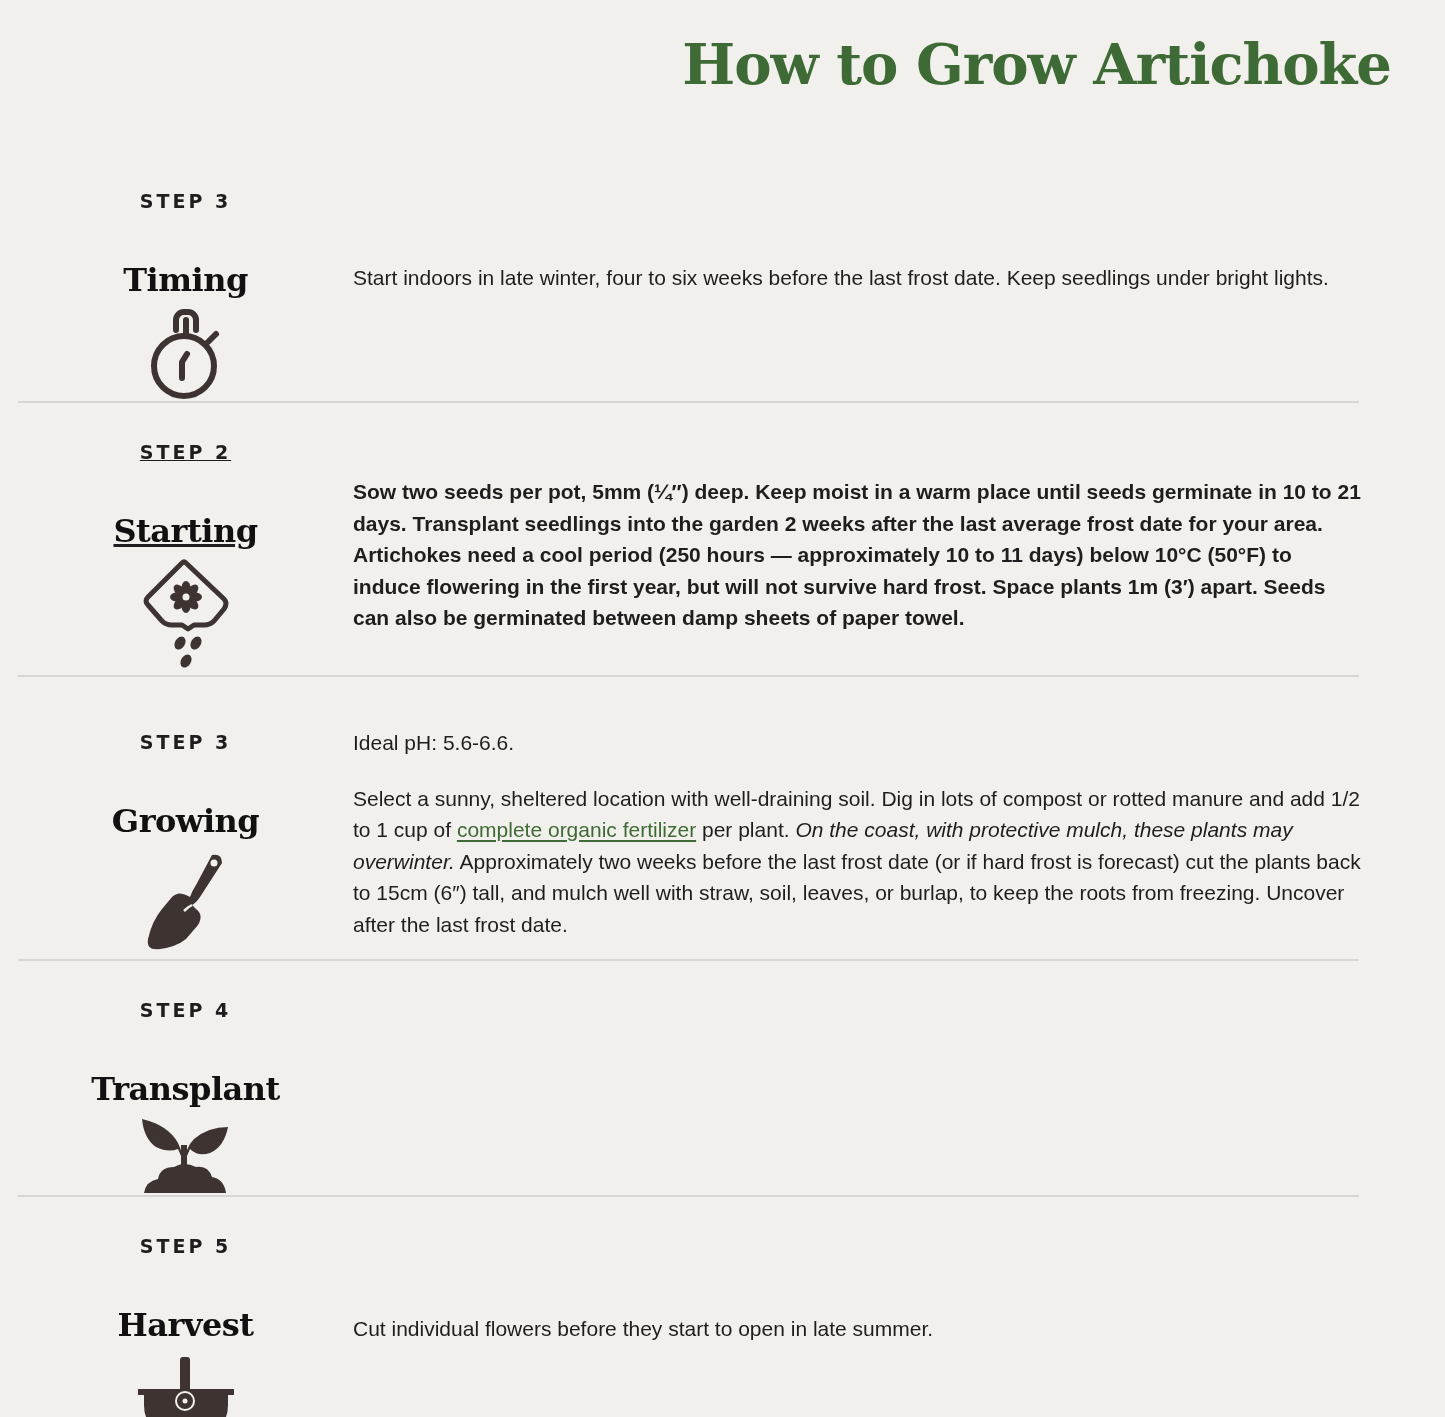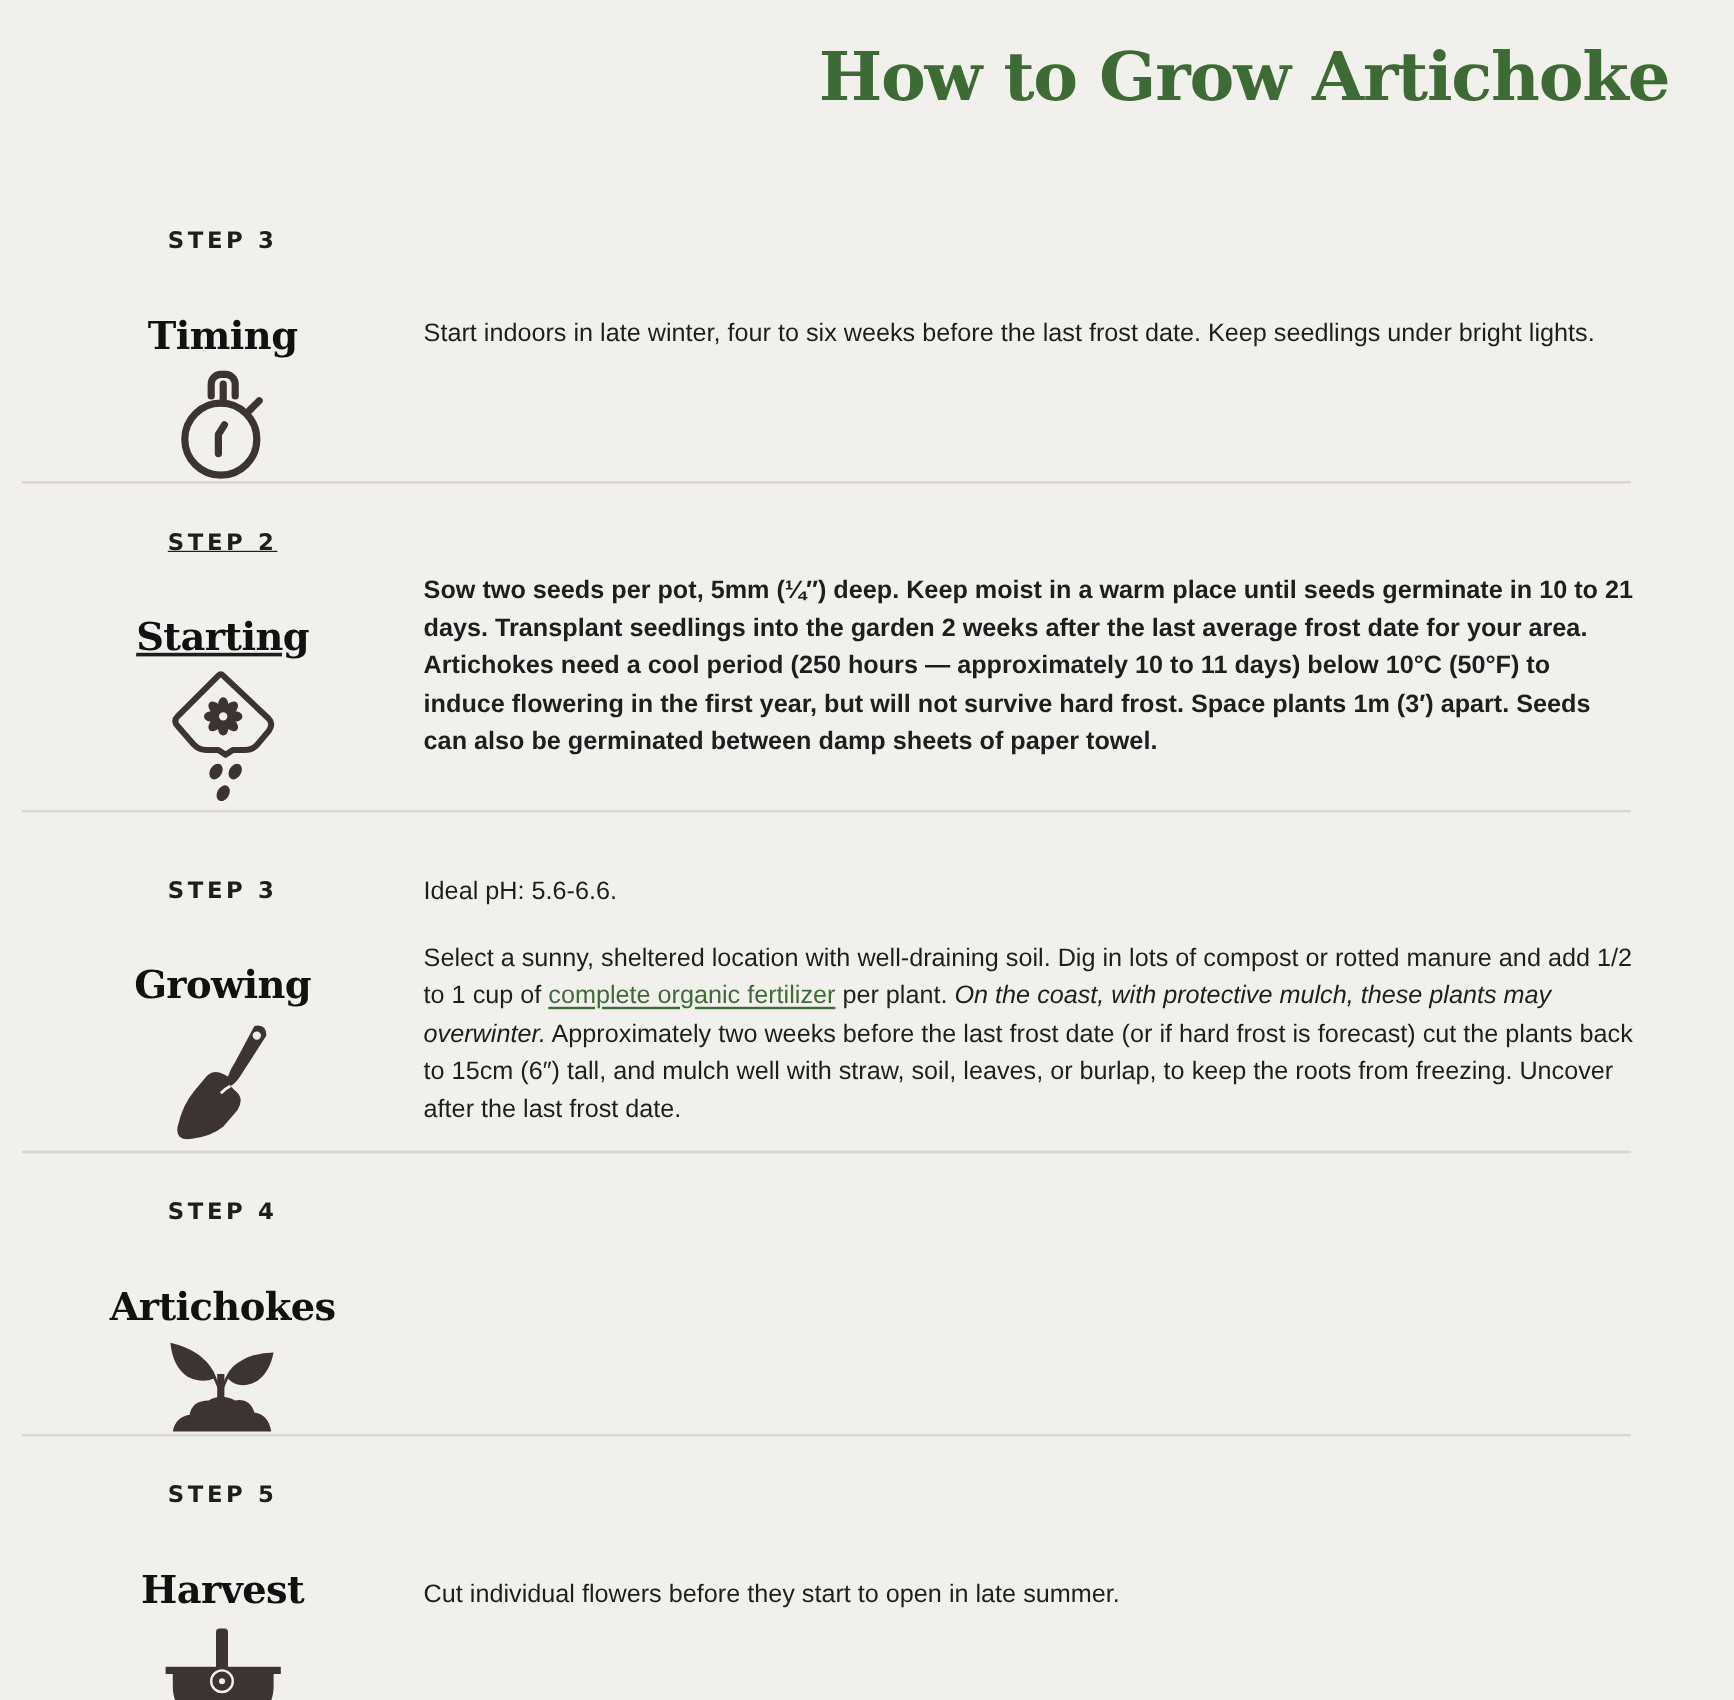--- a/index.html
+++ b/index.html
@@ -110,21 +110,21 @@
   </svg>
 </div>
 <div class="step-body" style="left:353px; top:711px; width:1010px;">
   <p>Ideal pH: 5.6-6.6.</p>
   <p><span>Select a sunny, sheltered location with well-draining soil. Dig in lots of compost or rotted manure and add 1/2 to 1 cup of </span><a class="link">complete organic fertilizer</a><span> per plant. </span><em>On the coast, with protective mulch, these plants may overwinter.</em><span> Approximately two weeks before the last frost date (or if hard frost is forecast) cut the plants back to 15cm (6″) tall, and mulch well with straw, soil, leaves, or burlap, to keep the roots from freezing. Uncover after the last frost date.</span></p>
 </div>
 <div class="step-divider" style="top:959px;"></div>
 
 <div class="step-left" style="left:18px; top:999px;">
   <div class="step-label">STEP 4</div>
-  <div class="step-name">Artichokes</div>
+  <div class="step-name">Transplant</div>
   <svg class="step-icon" width="96" height="78" viewBox="0 0 96 78" style="margin-top:8px">
     <path d="M46 46 Q44 34 40 26 Q30 8 4 2 Q6 22 18 30 Q30 36 40 32" fill="#3d3432"></path>
     <path d="M46 46 Q48 30 56 22 Q70 10 90 10 Q86 30 72 36 Q60 40 52 32" fill="#3d3432"></path>
     <rect x="43" y="28" width="6" height="24" fill="#3d3432"></rect>
     <path d="M6 76 Q8 64 20 62 Q22 50 36 50 Q46 44 58 50 Q70 48 74 60 Q86 62 88 76 Z" fill="#3d3432"></path>
   </svg>
 </div>
 <div class="step-body" style="left:353px; top:1035px; width:1000px;">
 </div>
 <div class="step-divider" style="top:1195px;"></div>

